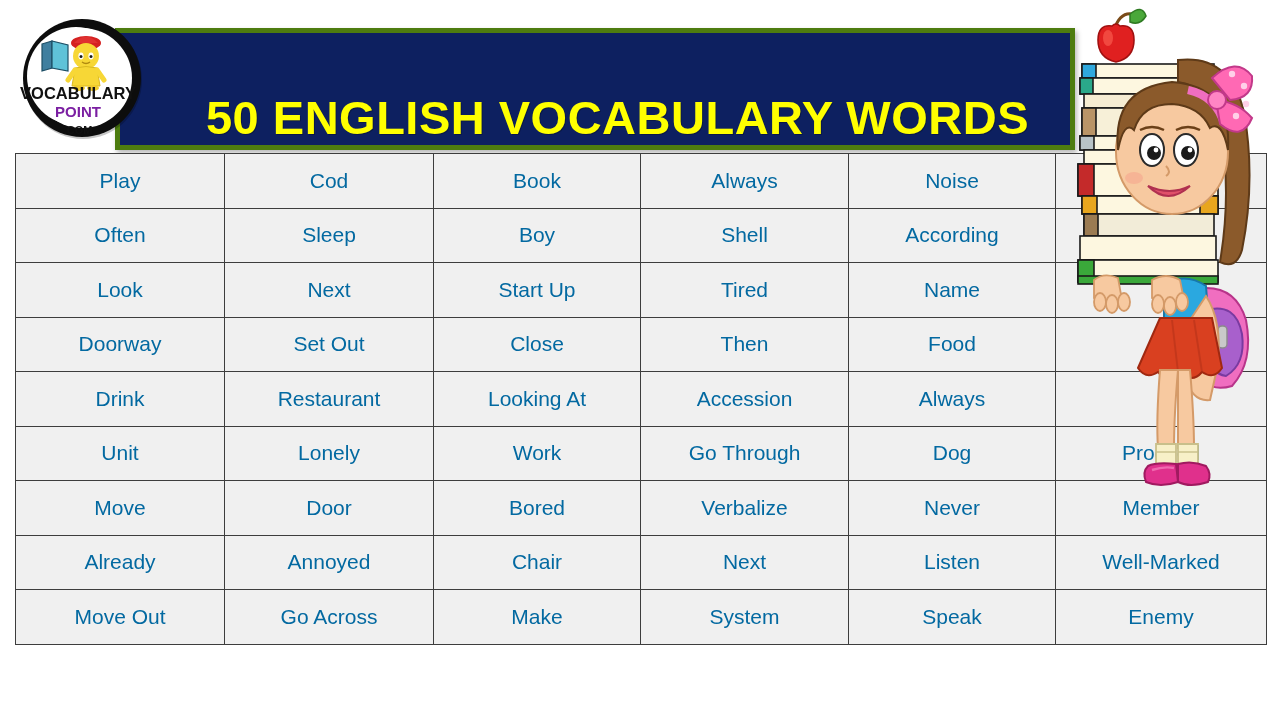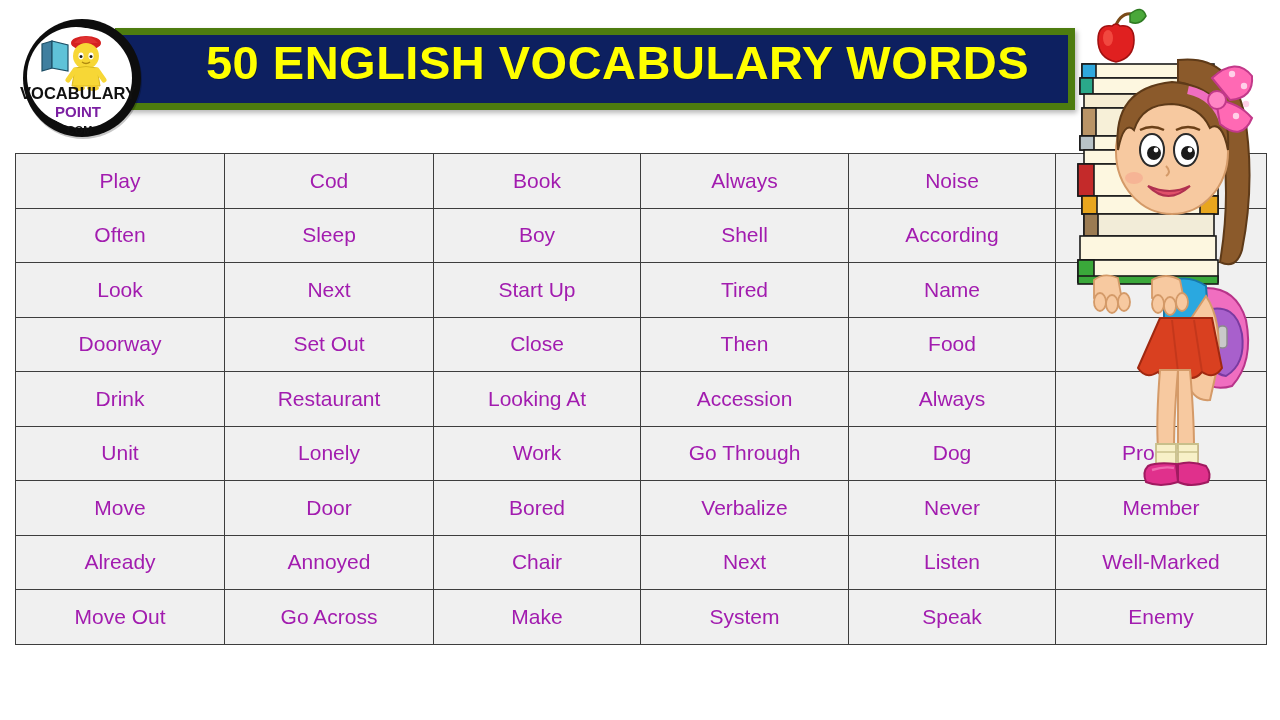--- a/index.html
+++ b/index.html
@@ -22,27 +22,27 @@
     top: 0;
     width: 1280px;
     height: 150px;
   }
 
   .title-banner {
     position: absolute;
     left: 115px;
     top: 28px;
     width: 960px;
-    height: 82px;
+    height: 122px;
     background: #0d2060;
-    border: 7px solid #4d7c0f;
+    border: 5px solid #4d7c0f;
     box-sizing: border-box;
     box-shadow: 2px 3px 5px rgba(0,0,0,0.28);
     display: flex;
-    align-items: flex-start;
+    align-items: flex-end;
     justify-content: center;
   }
 
   .title-text {
     color: #ffff00;
     font-size: 47px;
     font-weight: bold;
     letter-spacing: 0.5px;
     white-space: nowrap;
     font-family: "Liberation Sans", sans-serif;
@@ -81,21 +81,21 @@
     table-layout: fixed;
     z-index: 1;
   }
   .vocab-table td {
     background: #f0f0f0;
     border: 1px solid #3d3d3d;
     text-align: center;
     vertical-align: middle;
     height: 53.5px;
     font-size: 21px;
-    color: #a21caf;
+    color: #0369a1;
     font-family: "Liberation Sans", sans-serif;
     font-weight: 400;
     padding: 0 2px;
     overflow: hidden;
     white-space: nowrap;
   }
   .vocab-table col.c0 { width: 209px; }
   .vocab-table col.c1 { width: 209px; }
   .vocab-table col.c2 { width: 207px; }
   .vocab-table col.c3 { width: 208px; }

